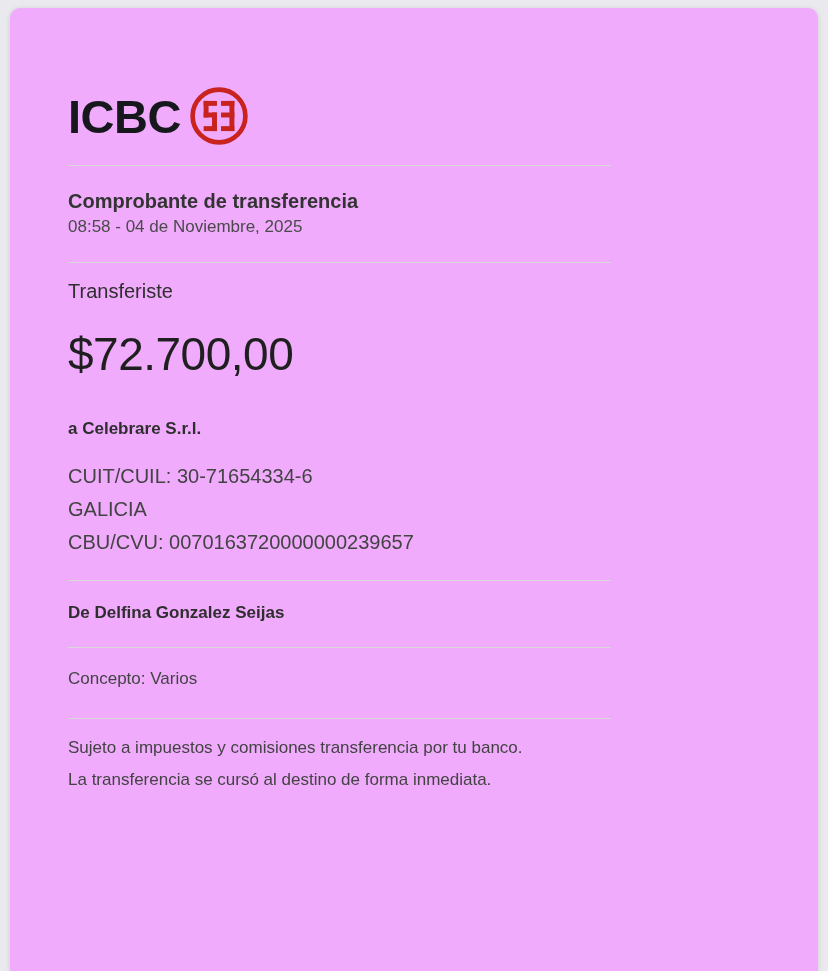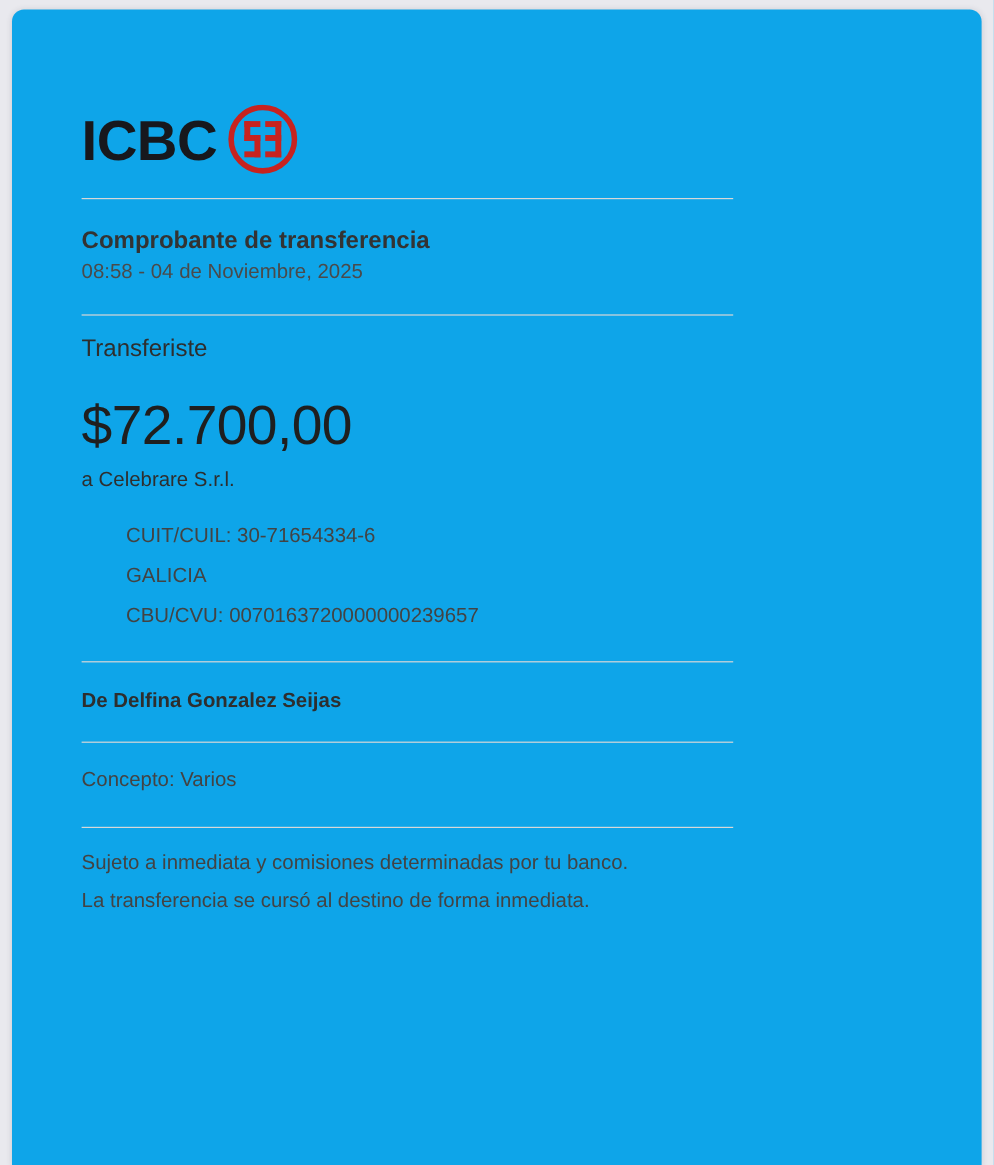--- a/index.html
+++ b/index.html
@@ -7,21 +7,21 @@
     width: 828px; height: 971px;
     overflow: hidden;
     background: #e9e9ee;
     font-family: "Liberation Sans", "DejaVu Sans", sans-serif;
     -webkit-font-smoothing: antialiased;
   }
   .card {
     position: absolute;
     left: 10px; top: 8px;
     width: 808px; height: 963px;
-    background: #0ea5e9;
+    background: #f0abfc;
     border-radius: 10px 10px 0 0;
     box-shadow: 0 1px 5px rgba(50,50,70,0.16);
   }
   .content {
     padding: 80px 0 0 58px;
     width: 601px; 
   }
 
   
   .logo-row {
@@ -54,25 +54,25 @@
     font-size: 20px; line-height: 24px; font-weight: 400;
     color: #2e2e2e;
   }
   .amount {
     margin-top: 25px;
     font-size: 46px; line-height: 52px; font-weight: 400;
     letter-spacing: -0.5px;
     color: #1f1f1f;
   }
   .recipient {
-    margin-top: 10px;
-    font-size: 17px; line-height: 20px; font-weight: 400;
+    margin-top: 39px;
+    font-size: 17px; line-height: 20px; font-weight: 700;
     color: #2e2e2e;
   }
-  .detail { font-size: 17px; line-height: 20px; color: #434343; margin-left: 37px; }
+  .detail { font-size: 20px; line-height: 20px; color: #434343; }
   .detail.cuit { margin-top: 27px; }
   .detail.gap { margin-top: 13px; }
   .div-3 { margin-top: 28px; }
 
   .sender-name {
     margin-top: 22px;
     font-size: 17px; line-height: 20px; font-weight: 700;
     color: #2e2e2e;
   }
   .prewrap { white-space: pre-wrap; }
@@ -129,17 +129,17 @@
     <hr class="divider div-3">
 
     <div class="sender-name">De Delfina Gonzalez Seijas</div>
 
     <hr class="divider div-4">
 
     <div class="concept-line">Concepto: Varios</div>
 
     <hr class="divider div-5">
 
-    <div class="footer-line first">Sujeto a inmediata y comisiones determinadas por tu banco.</div>
+    <div class="footer-line first">Sujeto a impuestos y comisiones transferencia por tu banco.</div>
     <div class="footer-line second">La transferencia se cursó al destino de forma inmediata.</div>
 
   </div>
 </div>
 
 </body></html>

